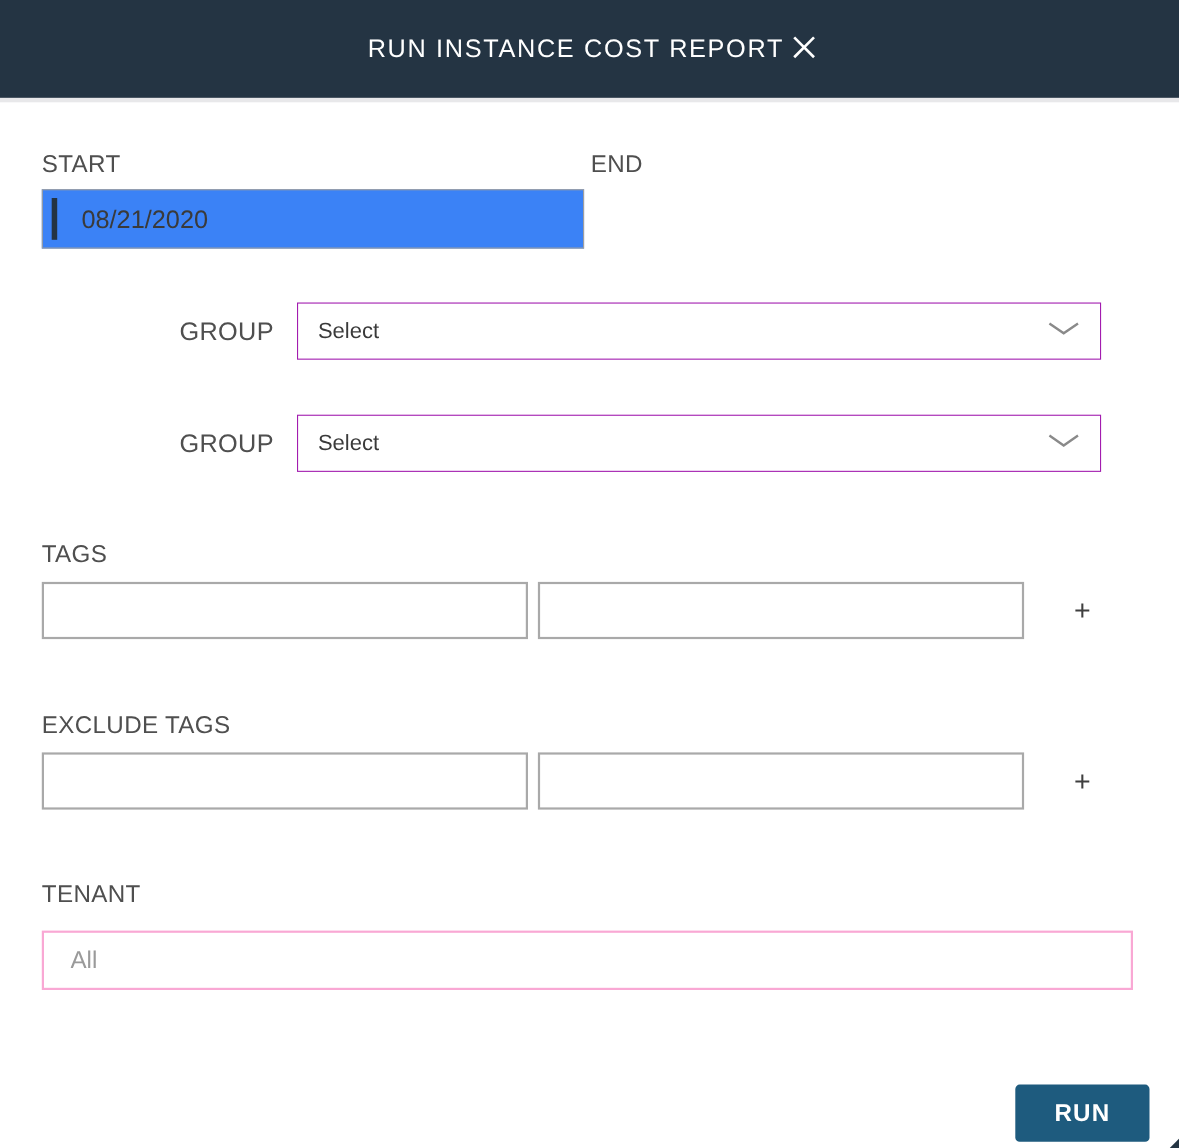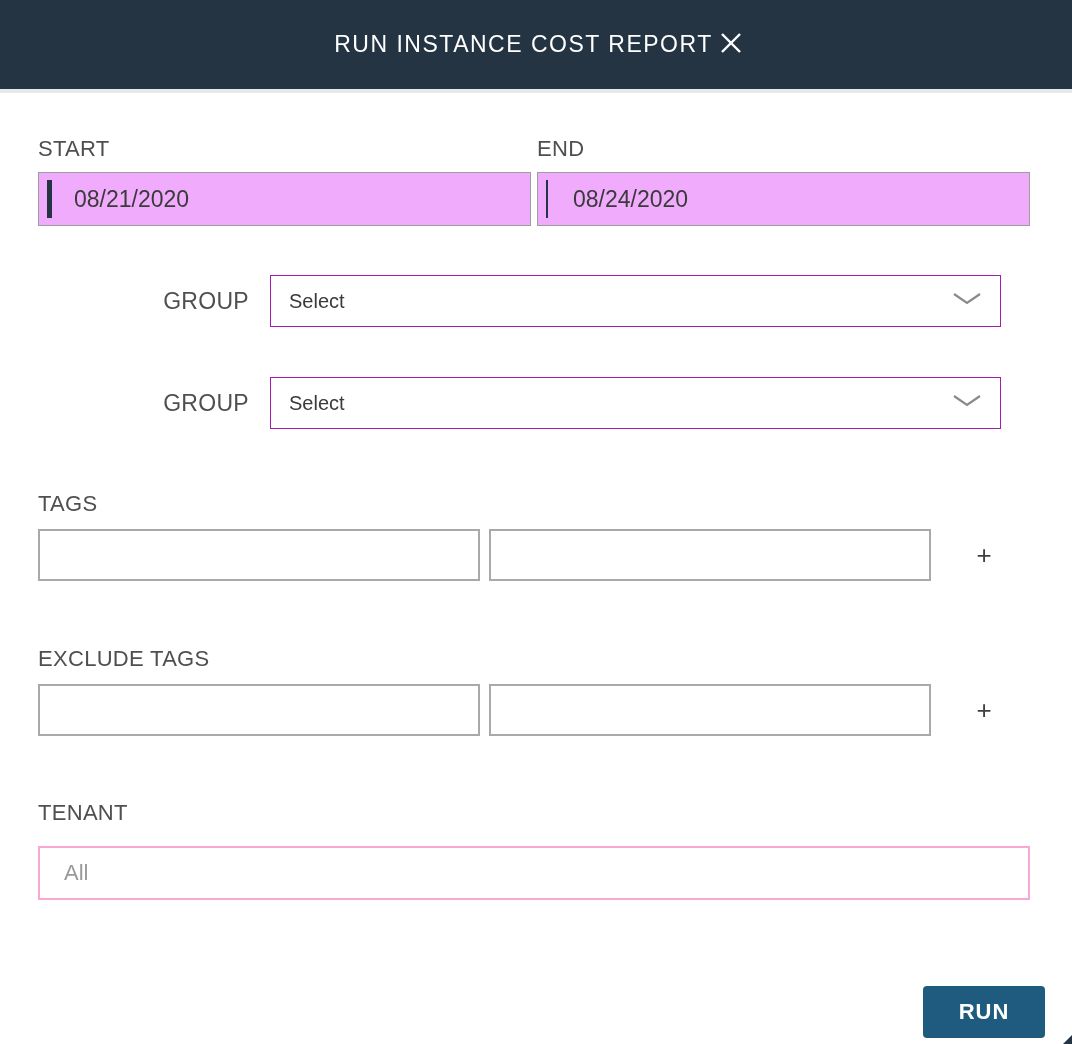--- a/index.html
+++ b/index.html
@@ -50,21 +50,21 @@
   
   .date-row {
     display: flex;
     gap: 6px;
   }
   .date-col { flex: 1; }
   .date-input-wrap {
     position: relative;
     height: 54px;
     border: 1px solid #9e9e9e;
-    background: #f0abfc;
+    background: #3b82f6;
   }
   .caret-bar {
     position: absolute;
     left: 8px; top: 50%;
     transform: translateY(-50%);
     background: #243443;
   }
   .caret-bar.thick { width: 5px; height: 38px; }
   .caret-bar.thin  { width: 2px; height: 38px; }
   .date-input {
@@ -200,24 +200,20 @@
   <div class="date-row">
     <div class="date-col">
       <label class="field-label">START</label>
       <div class="date-input-wrap">
         <span class="caret-bar thick"></span>
         <input class="date-input" type="text" value="08/21/2020" style="">
       </div>
     </div>
     <div class="date-col">
       <label class="field-label">END</label>
-      <div class="date-input-wrap">
-        <span class="caret-bar thin"></span>
-        <input class="date-input" type="text" value="08/24/2020" style="">
-      </div>
     </div>
   </div>
 
   <div class="dropdown-row">
     <label class="field-label dropdown-label">GROUP</label>
     <div class="dropdown">
       <span class="dropdown-value">Select</span>
       <span>
         <svg width="30" height="14" viewBox="0 0 30 14">
           <polyline points="2,2 15,11 28,2" fill="none" stroke="#8a8a8a" stroke-width="2.2"></polyline>

